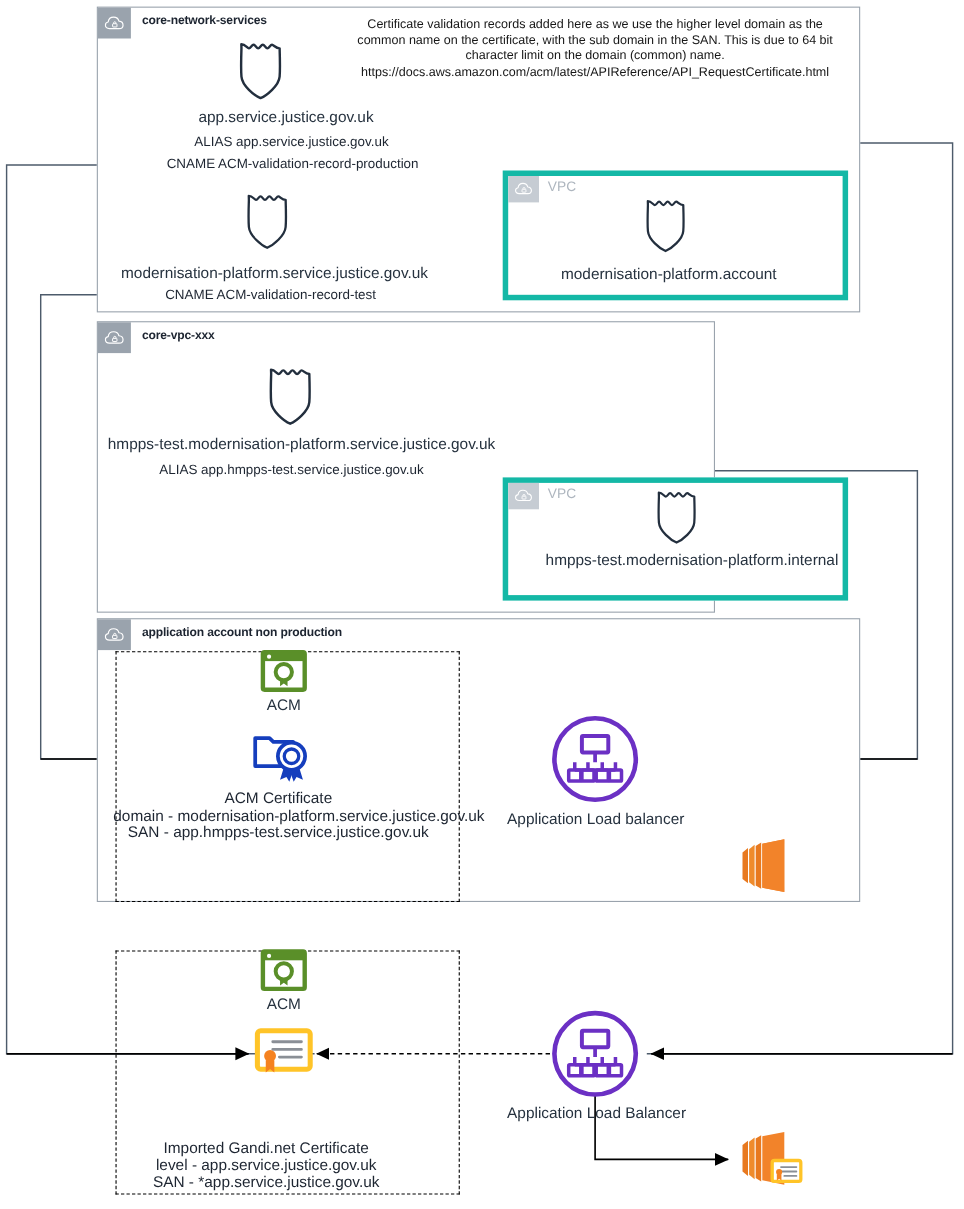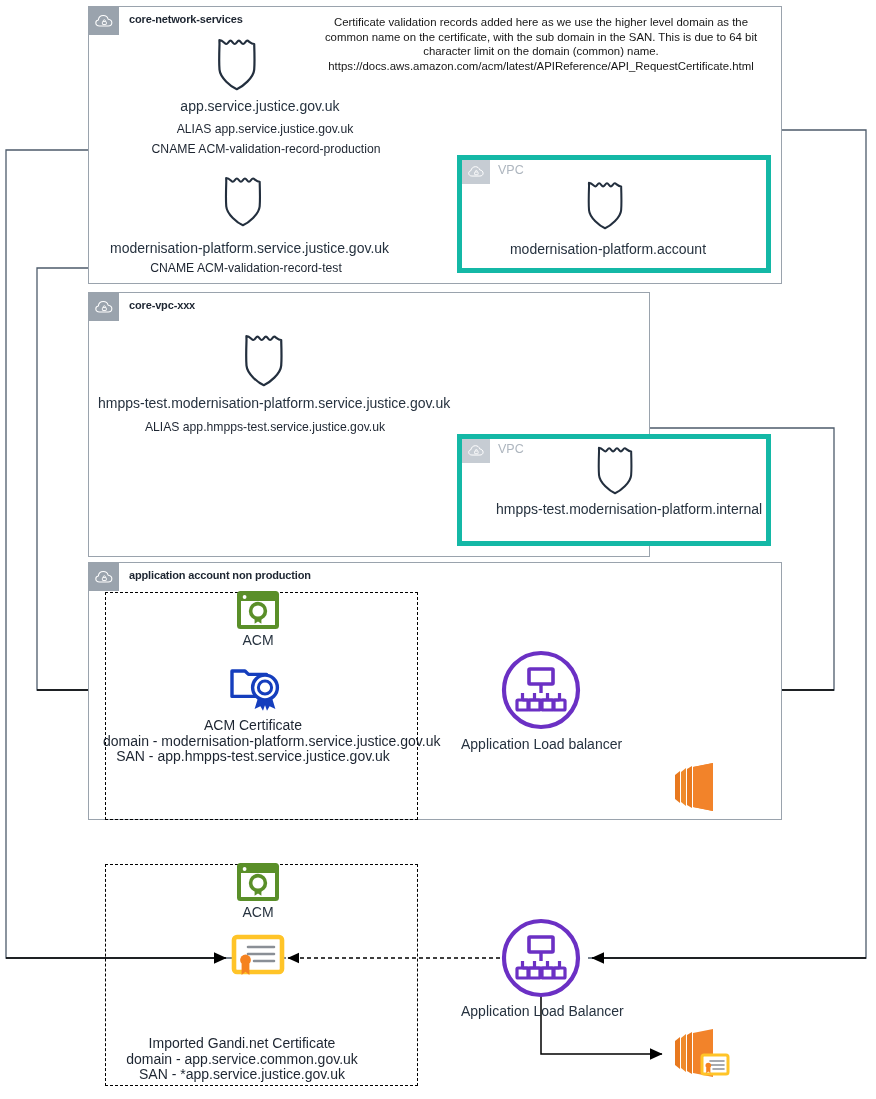--- a/index.html
+++ b/index.html
@@ -332,21 +332,21 @@
   <div class="node" style="left:230px; top:933px;">
     <svg class="icon-svg" width="56" height="50" viewBox="0 0 56 50">
       <rect x="4" y="4" width="48" height="35" rx="3" fill="#ffffff" stroke="#ffc428" stroke-width="4.6"></rect>
       <path d="M18 14 l26 0 M18 21 l26 0 M24 28 l20 0" fill="none" stroke="#8a8f96" stroke-width="2.6" stroke-linecap="round"></path>
       <circle cx="15.5" cy="27" r="5.4" fill="#f58220"></circle>
       <path d="M11.6 31 l0 11 l3.9 -3.2 l3.9 3.2 l0 -11 z" fill="#f58220"></path>
     </svg>
   </div>
   <div class="lbl dark" style="left:112px; top:988px; width:260px;margin-top:48px;">
     <div>Imported Gandi.net Certificate</div>
-    <div>domain - app.service.common.gov.uk</div>
+    <div>level - app.service.justice.gov.uk</div>
     <div>SAN - *app.service.justice.gov.uk</div>
   </div>
 
   <div class="node" style="left:500px; top:917px;">
     <svg class="icon-svg" width="82" height="82" viewBox="0 0 82 82">
       <circle cx="41" cy="41" r="37" fill="#ffffff" stroke="#6b30c4" stroke-width="4.2"></circle>
       <rect x="29" y="20" width="24" height="15" rx="1" fill="none" stroke="#6b30c4" stroke-width="3.6"></rect>
       <path d="M41 35 l0 9" fill="none" stroke="#6b30c4" stroke-width="3.4"></path>
       <path d="M22.5 51 l37 0" fill="none" stroke="#6b30c4" stroke-width="3.2"></path>
       <path d="M22.5 44 l0 7 M34.5 44 l0 7 M47.5 44 l0 7 M59.5 44 l0 7" fill="none" stroke="#6b30c4" stroke-width="3.2"></path>

